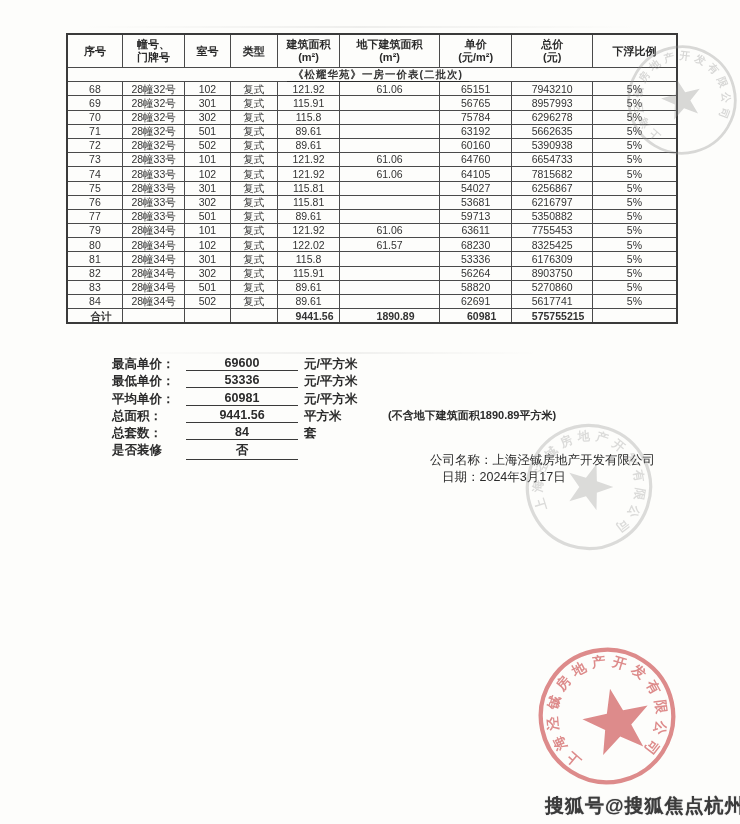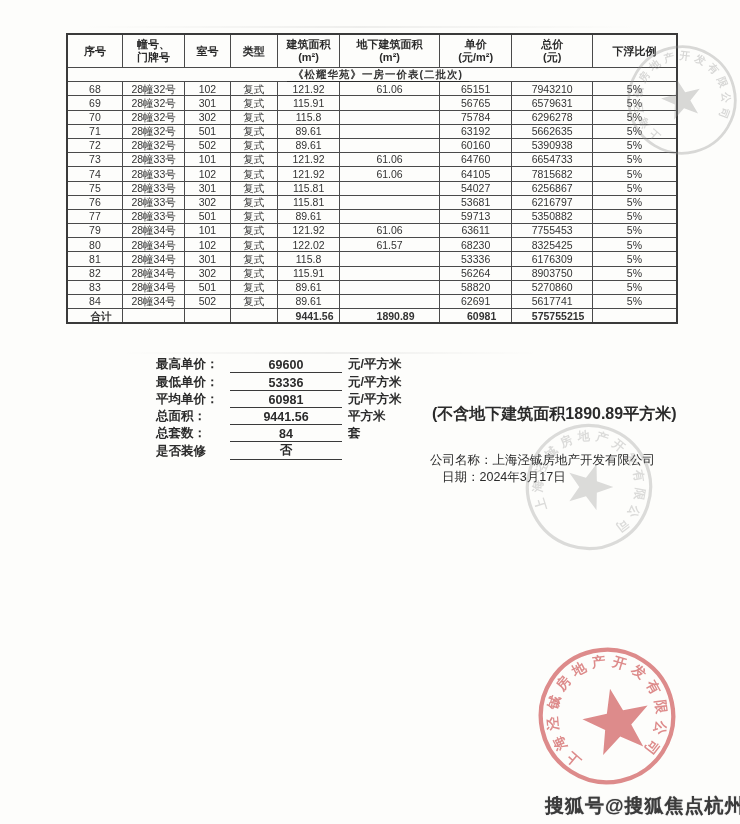--- a/index.html
+++ b/index.html
@@ -35,28 +35,28 @@
     white-space:pre-line;line-height:1.15;
   }
   .price-table tbody td{
     height:13.2px;
     font-size:10.5px;line-height:1;
     color:#333;
   }
   .price-table tbody tr:last-child td{font-weight:600;padding-left:14px;}
   
   .summary{position:absolute;left:112px;top:356px;}
-  .sum-row{display:flex;align-items:flex-end;height:17.3px;font-size:12.5px;font-weight:600;margin-left:44px;}
+  .sum-row{display:flex;align-items:flex-start;height:17.3px;font-size:12.5px;font-weight:600;}
   .sum-label{min-width:74px;}
   .sum-value{
     display:inline-block;width:112px;text-align:center;
     border-bottom:1.2px solid #3a3a3a;margin-right:6px;
   }
   .sum-unit{min-width:70px;}
-  .sum-note{font-size:16px;font-weight:600;margin-left:14px;white-space:nowrap;}
+  .sum-note{font-size:11px;font-weight:600;margin-left:14px;white-space:nowrap;}
   
   .company-block{
     position:absolute;left:430px;top:452px;
     font-size:12.5px;font-weight:400;line-height:17px;
     white-space:nowrap;
   }
   .company-block .date-line{padding-left:12px;}
   
   .stamp{position:absolute;pointer-events:none;}
   .stamp-top{left:612px;top:30px;width:140px;height:140px;opacity:.33;transform:rotate(-14deg);}
@@ -127,21 +127,21 @@
           <td>5%</td>
         </tr>
         <tr>
           <td>69</td>
           <td>28幢32号</td>
           <td>301</td>
           <td>复式</td>
           <td>115.91</td>
           <td></td>
           <td>56765</td>
-          <td>6579631</td>
+          <td>8957993</td>
           <td>5%</td>
         </tr>
         <tr>
           <td>70</td>
           <td>28幢32号</td>
           <td>302</td>
           <td>复式</td>
           <td>115.8</td>
           <td></td>
           <td>75784</td>

